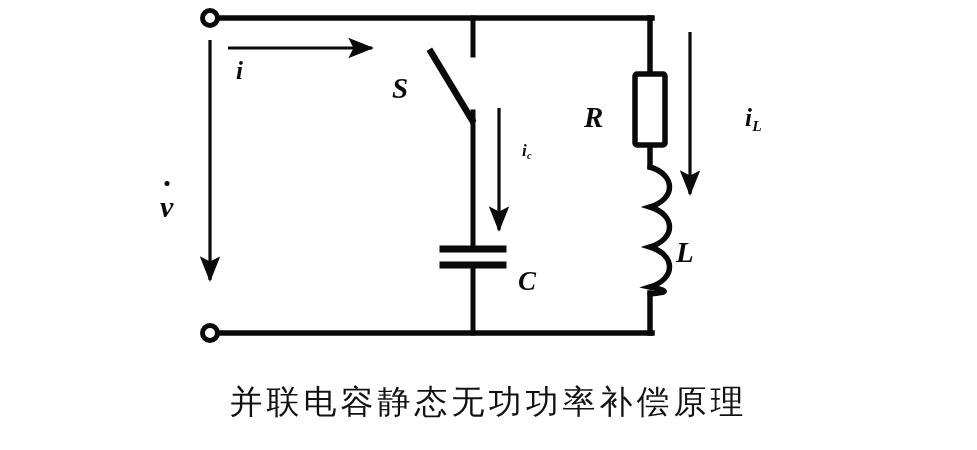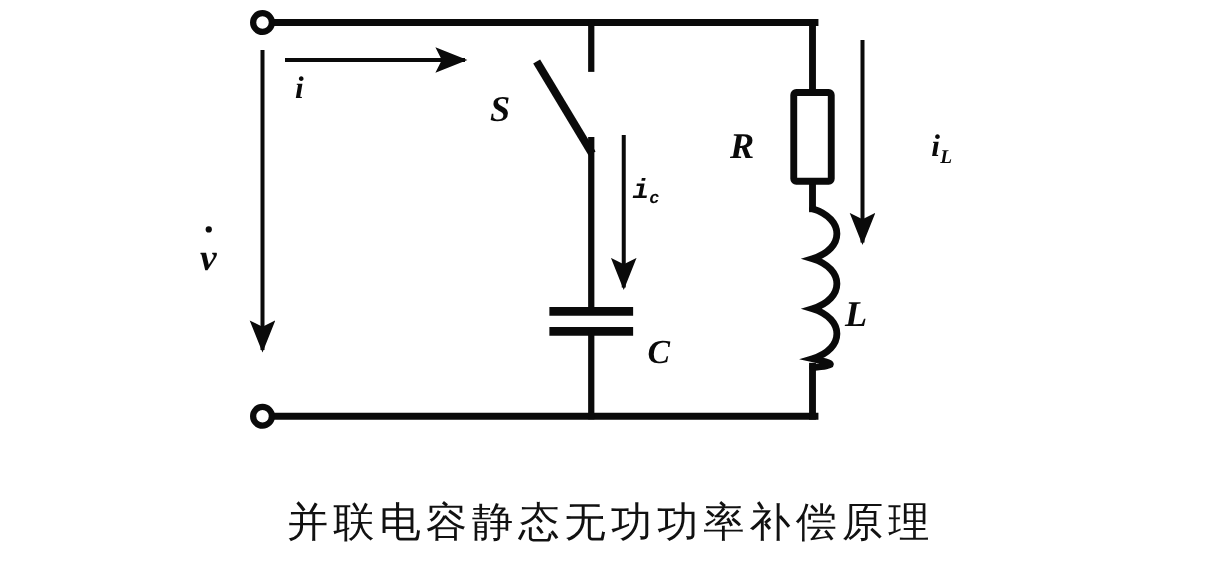--- a/index.html
+++ b/index.html
@@ -71,27 +71,27 @@
     white-space: nowrap;
     user-select: none;
   }
   .sublbl .sub {
     font-size: 0.62em;
     font-style: italic;
     position: relative;
     top: 0.30em;
     left: 0.02em;
   }
-  .lbl-ic { left: 506px; top: 142px; font-size: 22px; font-family: Liberation Mono, monospace; }
+  .lbl-ic { left: 522px; top: 142px; font-size: 17px; }
   .lbl-il { left: 706px; top: 105px; font-size: 25px; margin-left: 39px; }
 
   #caption {
     position: absolute;
     left: 0;
-    top: 396px;
+    top: 380px;
     width: 977px;
     text-align: center;
     color: #111111;
     font-family: "DejaVu Serif", "Liberation Serif", serif;
     font-size: 33px;
     letter-spacing: 4px;
     white-space: nowrap;
     user-select: none;
   }
 </style>

